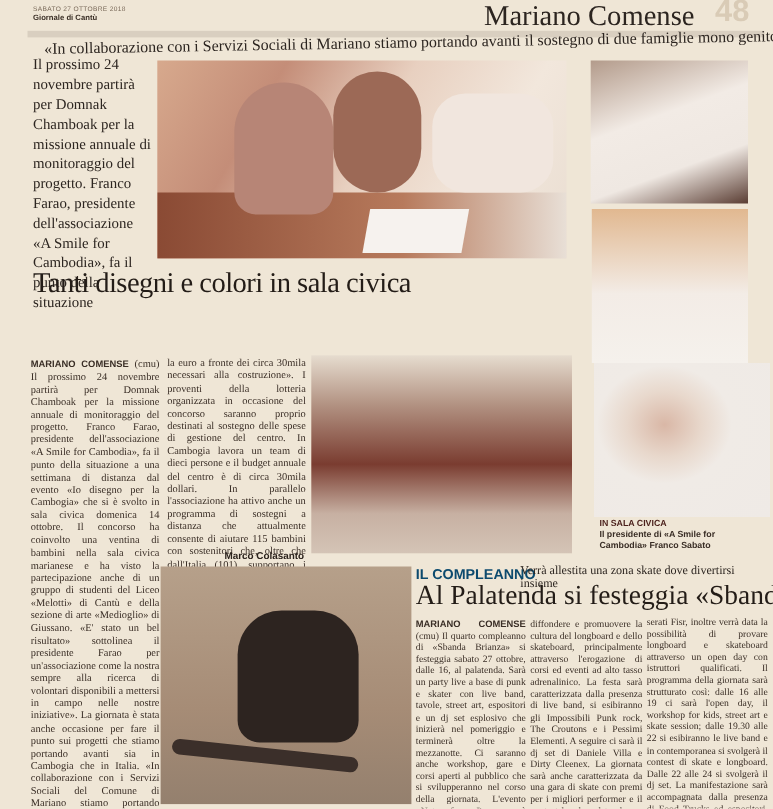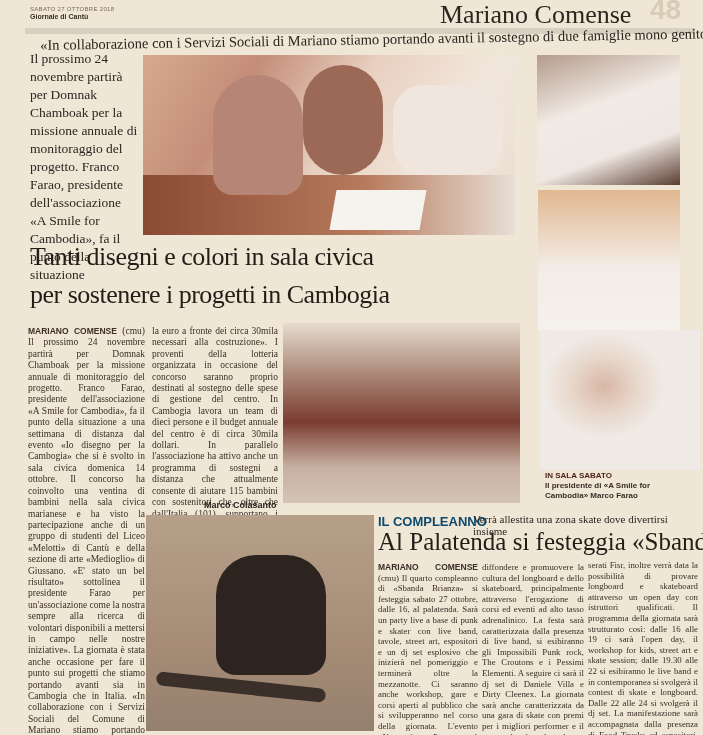--- a/index.html
+++ b/index.html
@@ -59,34 +59,33 @@
   <div class="girl"></div>
   <div class="woman"></div>
   <div class="kids"></div>
   <div class="paper1"></div>
 </div>
 <div class="abs photo ph-tr1"></div>
 <div class="abs photo ph-tr2"></div>
 
 <div class="abs headline">
   <div>Tanti disegni e colori in sala civica</div>
-  <div>per sostenere i progetti in Cambogia</div>
 </div>
 
 <div class="abs col col1">
   <span class="lead">MARIANO COMENSE</span>
   <span>(cmu) Il prossimo 24 novembre partirà per Domnak Chamboak per la missione annuale di monitoraggio del progetto. Franco Farao, presidente dell'associazione «A Smile for Cambodia», fa il punto della situazione a una settimana di distanza dal evento «Io disegno per la Cambogia» che si è svolto in sala civica domenica 14 ottobre. Il concorso ha coinvolto una ventina di bambini nella sala civica marianese e ha visto la partecipazione anche di un gruppo di studenti del Liceo «Melotti» di Cantù e della sezione di arte «Medioglio» di Giussano. «E' stato un bel risultato» sottolinea il presidente Farao per un'associazione come la nostra sempre alla ricerca di volontari disponibili a mettersi in campo nelle nostre iniziative». La giornata è stata anche occasione per fare il punto sui progetti che stiamo portando avanti sia in Cambogia che in Italia. «In collaborazione con i Servizi Sociali del Comune di Mariano stiamo portando avanti un progetto di sostegno di due famiglie mono genitore, in collaborazione con l'Istituto Italiana Donazione e Coop Lombardia abbiamo raccolto del materiale scolastico nell'ambito del progetto "Una mano per la scuola". In Cambogia l'associazione continua il suo impegno: «a Domnak Chamboak - prosegue Farao - abbiamo avviato un progetto per la costruzione di una nuova casa destinata ad ampliare gli spazi che abbiamo già messo a disposizione dei bambini che frequentano il nostro centro diurno. Dal 2017 i bambini non fanno più i turni alla scuola statale e quindi li abbiamo tutti al centro nel pomeriggio. Sono circa 100 dei 200 bambini che in totale sosteniamo nel villaggio. Ora gli spazi sono ormai insufficienti e dall'inizio del 2018 abbiamo lanciato il progetto di raccolta fondi per la costruzione della nuova casa. Finora abbiamo raccolto circa 5mi-</span>
 </div>
 <div class="abs col col2">la euro a fronte dei circa 30mila necessari alla costruzione». I proventi della lotteria organizzata in occasione del concorso saranno proprio destinati al sostegno delle spese di gestione del centro. In Cambogia lavora un team di dieci persone e il budget annuale del centro è di circa 30mila dollari. In parallelo l'associazione ha attivo anche un programma di sostegni a distanza che attualmente consente di aiutare 115 bambini con sostenitori che, oltre che dall'Italia (101), supportano i bambini anche da Francia (5), Usa (5), Germania (1), Nuova Zelanda (1), Regno Unito (3). «Personalmente - conclude Farao - sento il bisogno di ringraziare dal profondo del cuore tutti i bambini e genitori che hanno voluto esserci e che ci hanno aiutato a realizzare questa bella giornata».</div>
 <div class="abs byline">Marco Colasanto</div>
 
 <div class="abs photo ph-hall"></div>
 <div class="abs photo ph-face"></div>
-<div class="abs cap-title">IN SALA SABATO</div>
-<div class="abs cap-text">Il presidente di «A Smile for Cambodia» Marco Farao</div>
+<div class="abs cap-title">IN SALA CIVICA</div>
+<div class="abs cap-text">Il presidente di «A Smile for Cambodia» Franco Sabato</div>
 
 <div class="abs photo ph-skate">
   <div class="rider"></div>
   <div class="board"></div>
 </div>
 
 <div class="abs kicker">IL COMPLEANNO</div>
 <div class="abs kicker-sub">Verrà allestita una zona skate dove divertirsi insieme</div>
 <div class="abs headline2">Al Palatenda si festeggia «Sbanda Brianza»</div>
 

